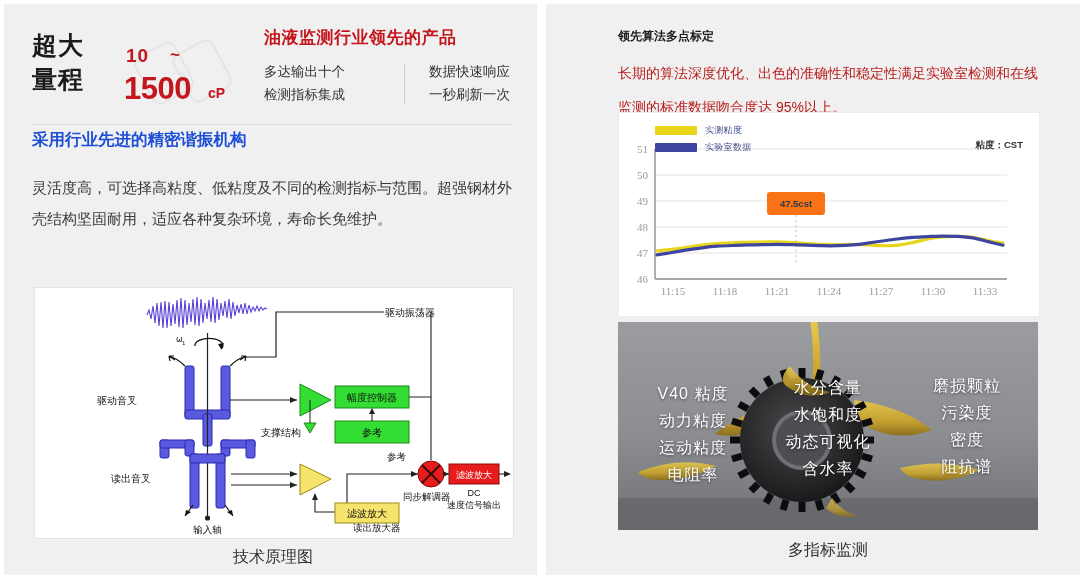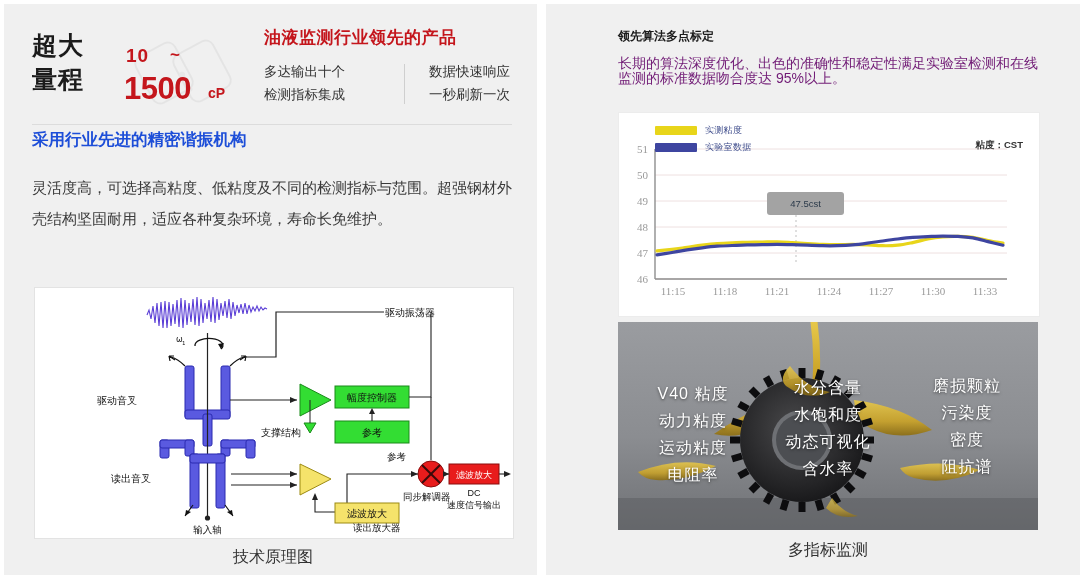--- a/index.html
+++ b/index.html
@@ -45,35 +45,35 @@
   
   .diagram{position:absolute;left:30px;top:283px;width:478px;height:250px;
            background:#ffffff;border:1px solid #e3e3e3;overflow:hidden;}
   .cap{position:absolute;text-align:center;font-size:16px;color:#333;}
   .cap-left{left:30px;top:543px;width:478px;}
   .cap-right{left:618px;top:540px;width:420px;}
 
   
   .r-title{position:absolute;left:618px;top:28px;font-size:12px;font-weight:bold;color:#1b1b1b;}
   .r-body{position:absolute;left:618px;top:56px;width:420px;font-size:14px;
-          line-height:15px;color:#701a75;}
+          line-height:34px;color:#b91c1c;}
 
   .chart-card{position:absolute;left:618px;top:112px;width:420px;height:203px;
               background:#ffffff;border:1px solid #ececec;}
   .chart-inner{position:absolute;left:0;top:0;width:420px;height:203px;}
 
   .legend{position:absolute;left:36px;top:10px;}
   .lg-row{display:flex;align-items:center;height:14px;margin-bottom:3px;}
   .lg-sw{width:42px;height:9px;margin-right:8px;border-radius:1px;}
   .lg-tx{font-size:9px;color:#3c4a8a;letter-spacing:.3px;}
   .unit-lbl{position:absolute;right:16px;top:26px;font-size:9.5px;color:#333;font-weight:bold;}
 
-  .tooltip{position:absolute;left:148px;top:79px;width:77px;height:23px;
-           background:#a3a3a3;border-radius:3px;display:flex;align-items:center;
-           justify-content:center;font-size:9.5px;color:#2b3a4a;font-weight:normal;}
+  .tooltip{position:absolute;left:148px;top:79px;width:58px;height:23px;
+           background:#f97316;border-radius:3px;display:flex;align-items:center;
+           justify-content:center;font-size:9.5px;color:#2b3a4a;font-weight:bold;}
 
   
   .photo{position:absolute;left:618px;top:322px;width:420px;height:208px;overflow:hidden;
          background:#8b5cf6;}
   .ov{position:absolute;color:#fff;text-align:center;
       text-shadow:0 1px 3px rgba(0,0,0,.55);font-size:16px;line-height:27px;
       letter-spacing:1px;}
   .ov.c1{left:10px;top:58px;width:130px;}
   .ov.c2{left:140px;top:52px;width:140px;}
   .ov.c3{left:288px;top:50px;width:122px;}

